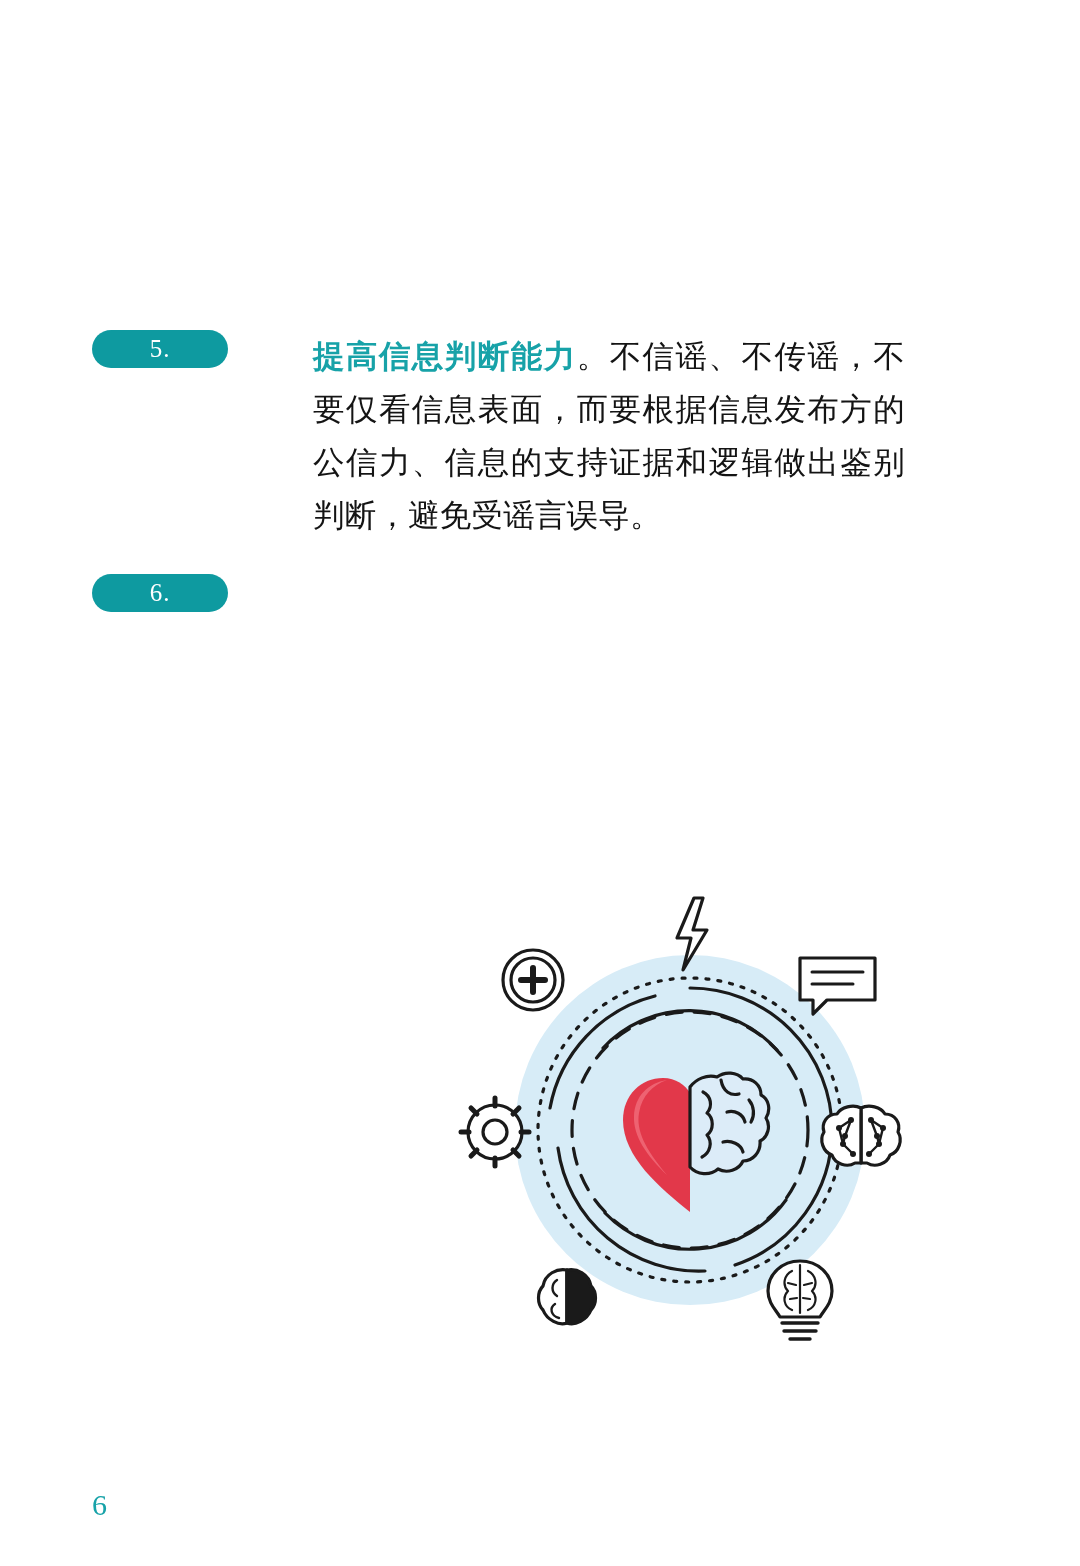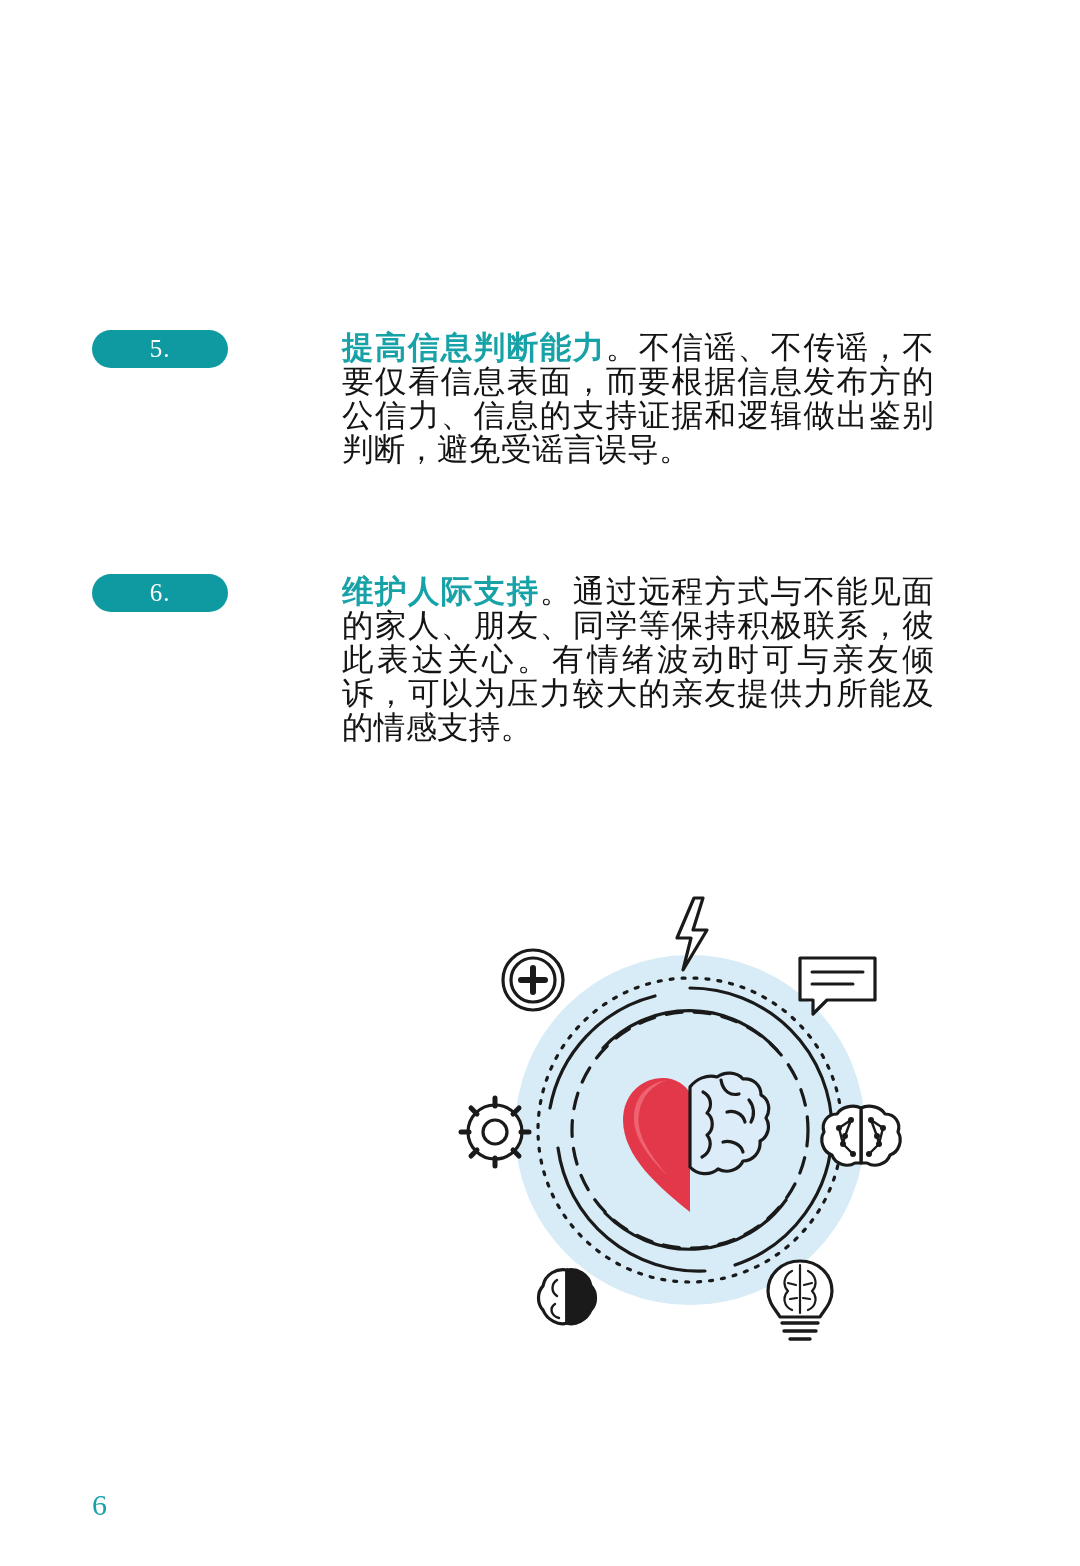--- a/index.html
+++ b/index.html
@@ -32,24 +32,24 @@
     background: #0e9aa0;
     color: #ffffff;
     font-size: 25px;
     line-height: 38px;
     text-align: center;
     letter-spacing: 1px;
     flex: 0 0 auto;
     font-family: "Liberation Serif", serif;
   }
   .item-body {
-    margin-left: 114px;
+    margin-left: 85px;
     width: 592px;
     font-size: 31.5px;
-    line-height: 34px;
+    line-height: 53px;
     color: #1b1b1b;
     letter-spacing: 0.2px;
     text-align: justify;
     font-family: "Liberation Sans", sans-serif;
   }
   .item-lead {
     color: #17a2a8;
     font-weight: bold;
   }
   .item-rest {
@@ -86,23 +86,20 @@
 
   <div class="item" id="item5">
     <div class="item-num">5.</div>
     <div class="item-body">
       <span class="item-lead">提高信息判断能力</span><span class="item-rest">。不信谣、不传谣，不要仅看信息表面，而要根据信息发布方的公信力、信息的支持证据和逻辑做出鉴别判断，避免受谣言误导。</span>
     </div>
   </div>
 
   <div class="item" id="item6">
     <div class="item-num">6.</div>
-    <div class="item-body">
-      <span class="item-lead">维护人际支持</span><span class="item-rest">。通过远程方式与不能见面的家人、朋友、同学等保持积极联系，彼此表达关心。有情绪波动时可与亲友倾诉，可以为压力较大的亲友提供力所能及的情感支持。</span>
-    </div>
   </div>
 
   <div class="illus">
     <svg width="470" height="490" viewBox="0 0 470 490" xmlns="http://www.w3.org/2000/svg">
       <g fill="none" stroke="#1a1a1a" stroke-width="3.2" stroke-linecap="round" stroke-linejoin="round">
 
         <circle cx="235" cy="250" r="175" fill="#d7ecf7" stroke="none"></circle>
 
         <circle cx="235" cy="250" r="152" stroke-dasharray="3 9"></circle>
 

